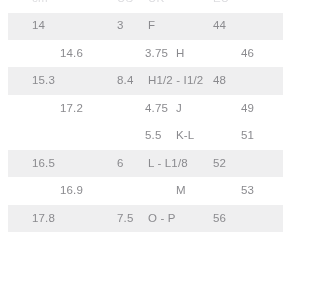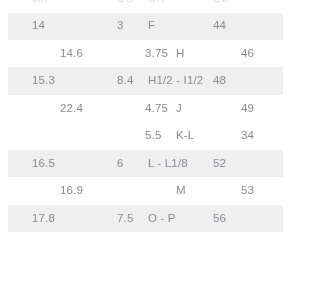--- a/index.html
+++ b/index.html
@@ -127,30 +127,30 @@
         <span class="edge-mask"></span>
       </div>
       <div class="row striped">
         <span class="cell c0">15.3</span>
         <span class="cell c1">8.4</span>
         <span class="cell c2">H1/2 - I1/2</span>
         <span class="cell c3">48</span>
         <span class="edge-mask"></span>
       </div>
       <div class="row plain">
-        <span class="cell c0">22.4</span>
+        <span class="cell c0">17.2</span>
         <span class="cell c1">4.75</span>
         <span class="cell c2">J</span>
         <span class="cell c3">49</span>
         <span class="edge-mask"></span>
       </div>
       <div class="row plain">
         <span class="cell c1">5.5</span>
         <span class="cell c2">K-L</span>
-        <span class="cell c3">34</span>
+        <span class="cell c3">51</span>
         <span class="edge-mask"></span>
       </div>
       <div class="row striped">
         <span class="cell c0">16.5</span>
         <span class="cell c1">6</span>
         <span class="cell c2">L - L1/8</span>
         <span class="cell c3">52</span>
         <span class="edge-mask"></span>
       </div>
       <div class="row plain">

